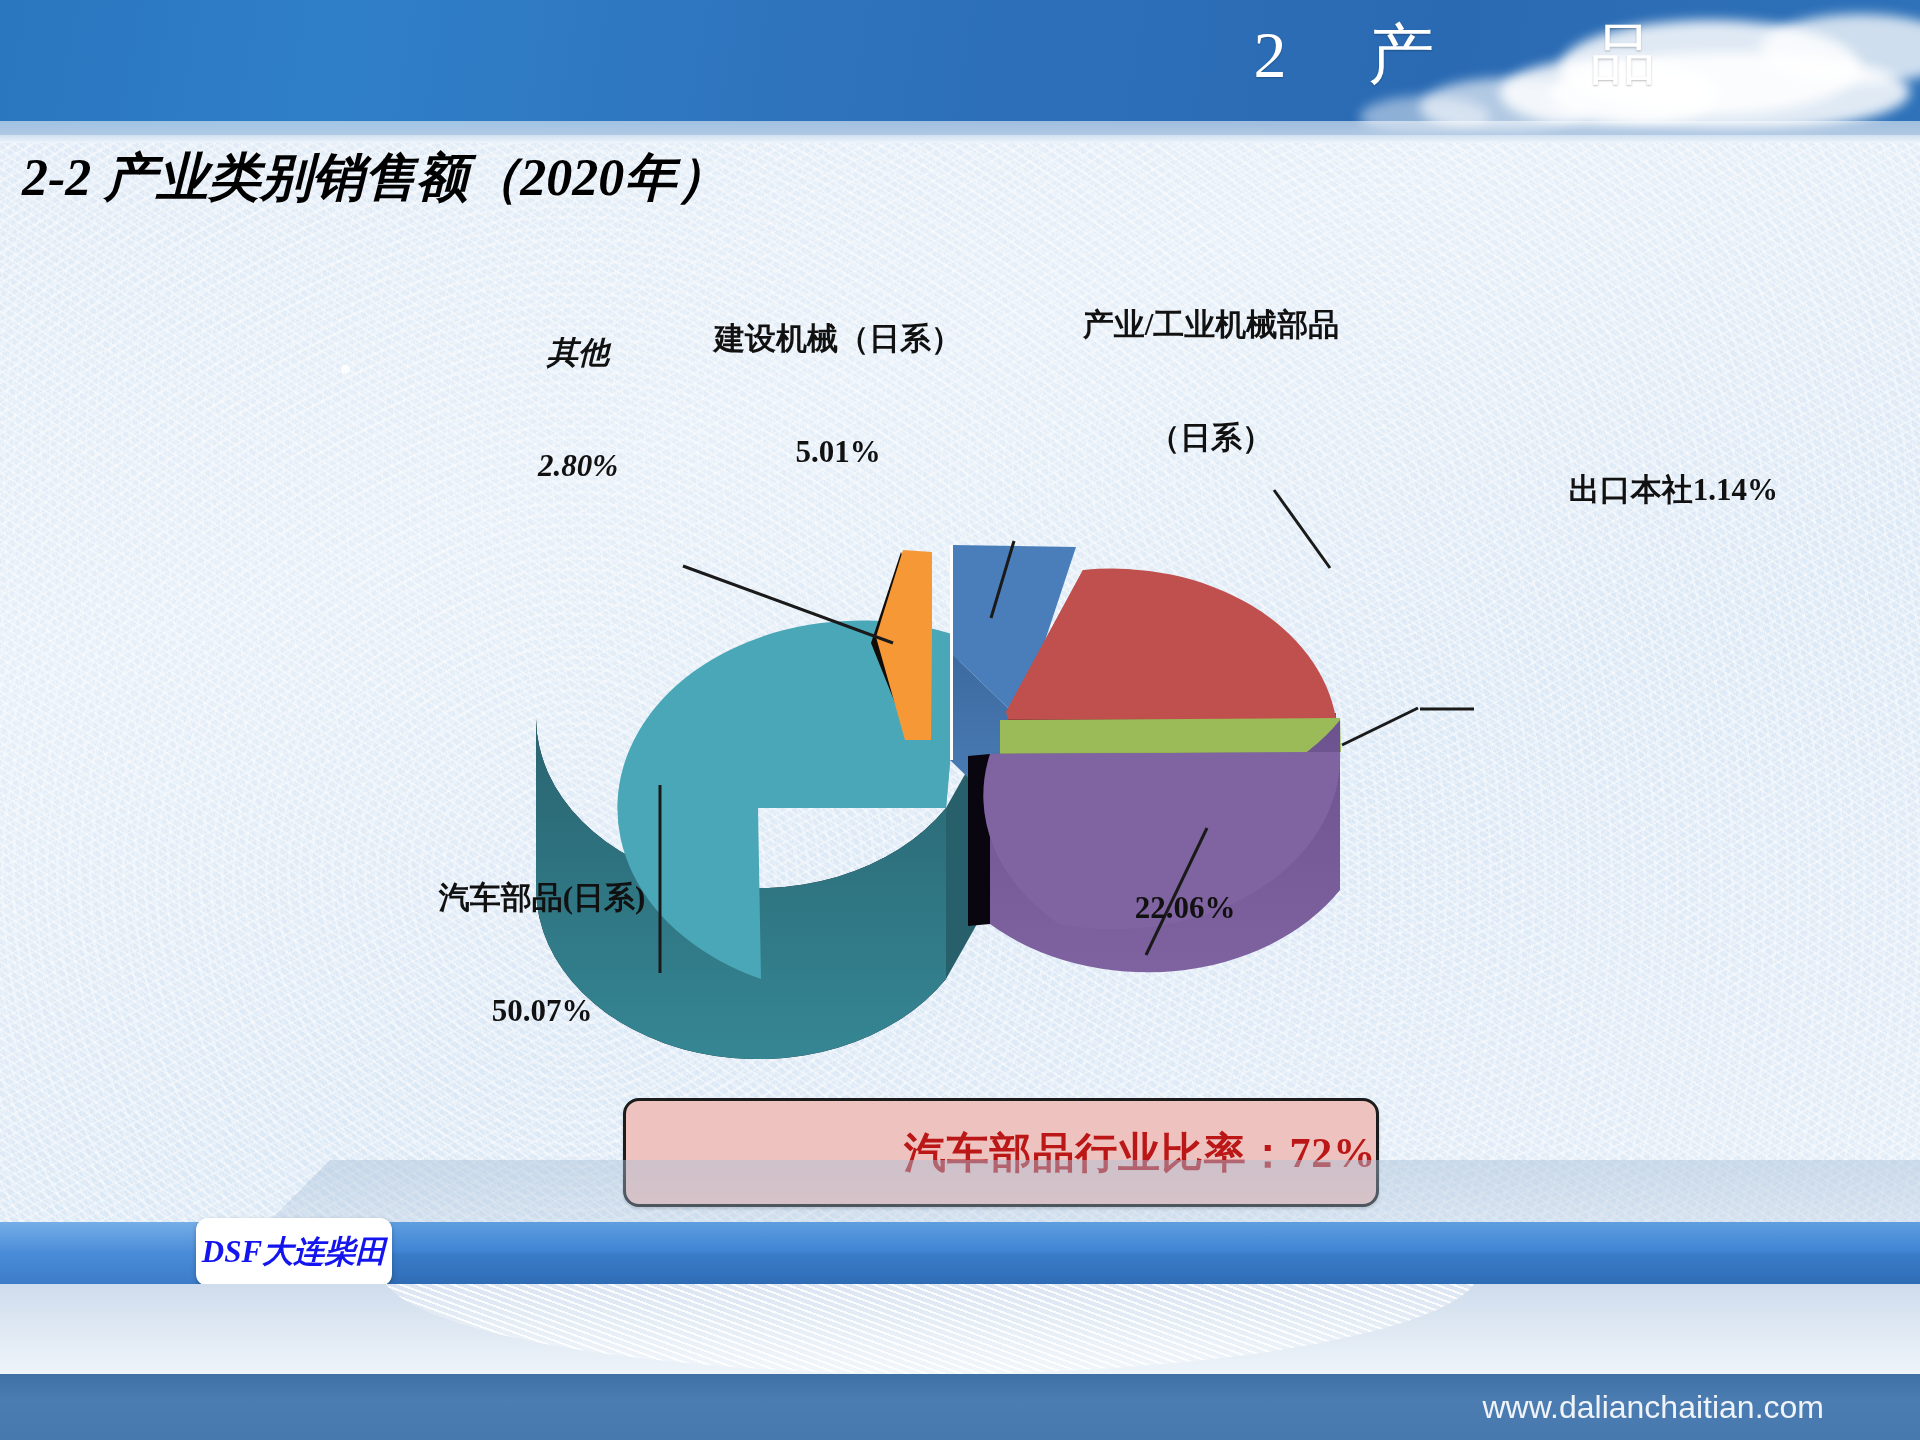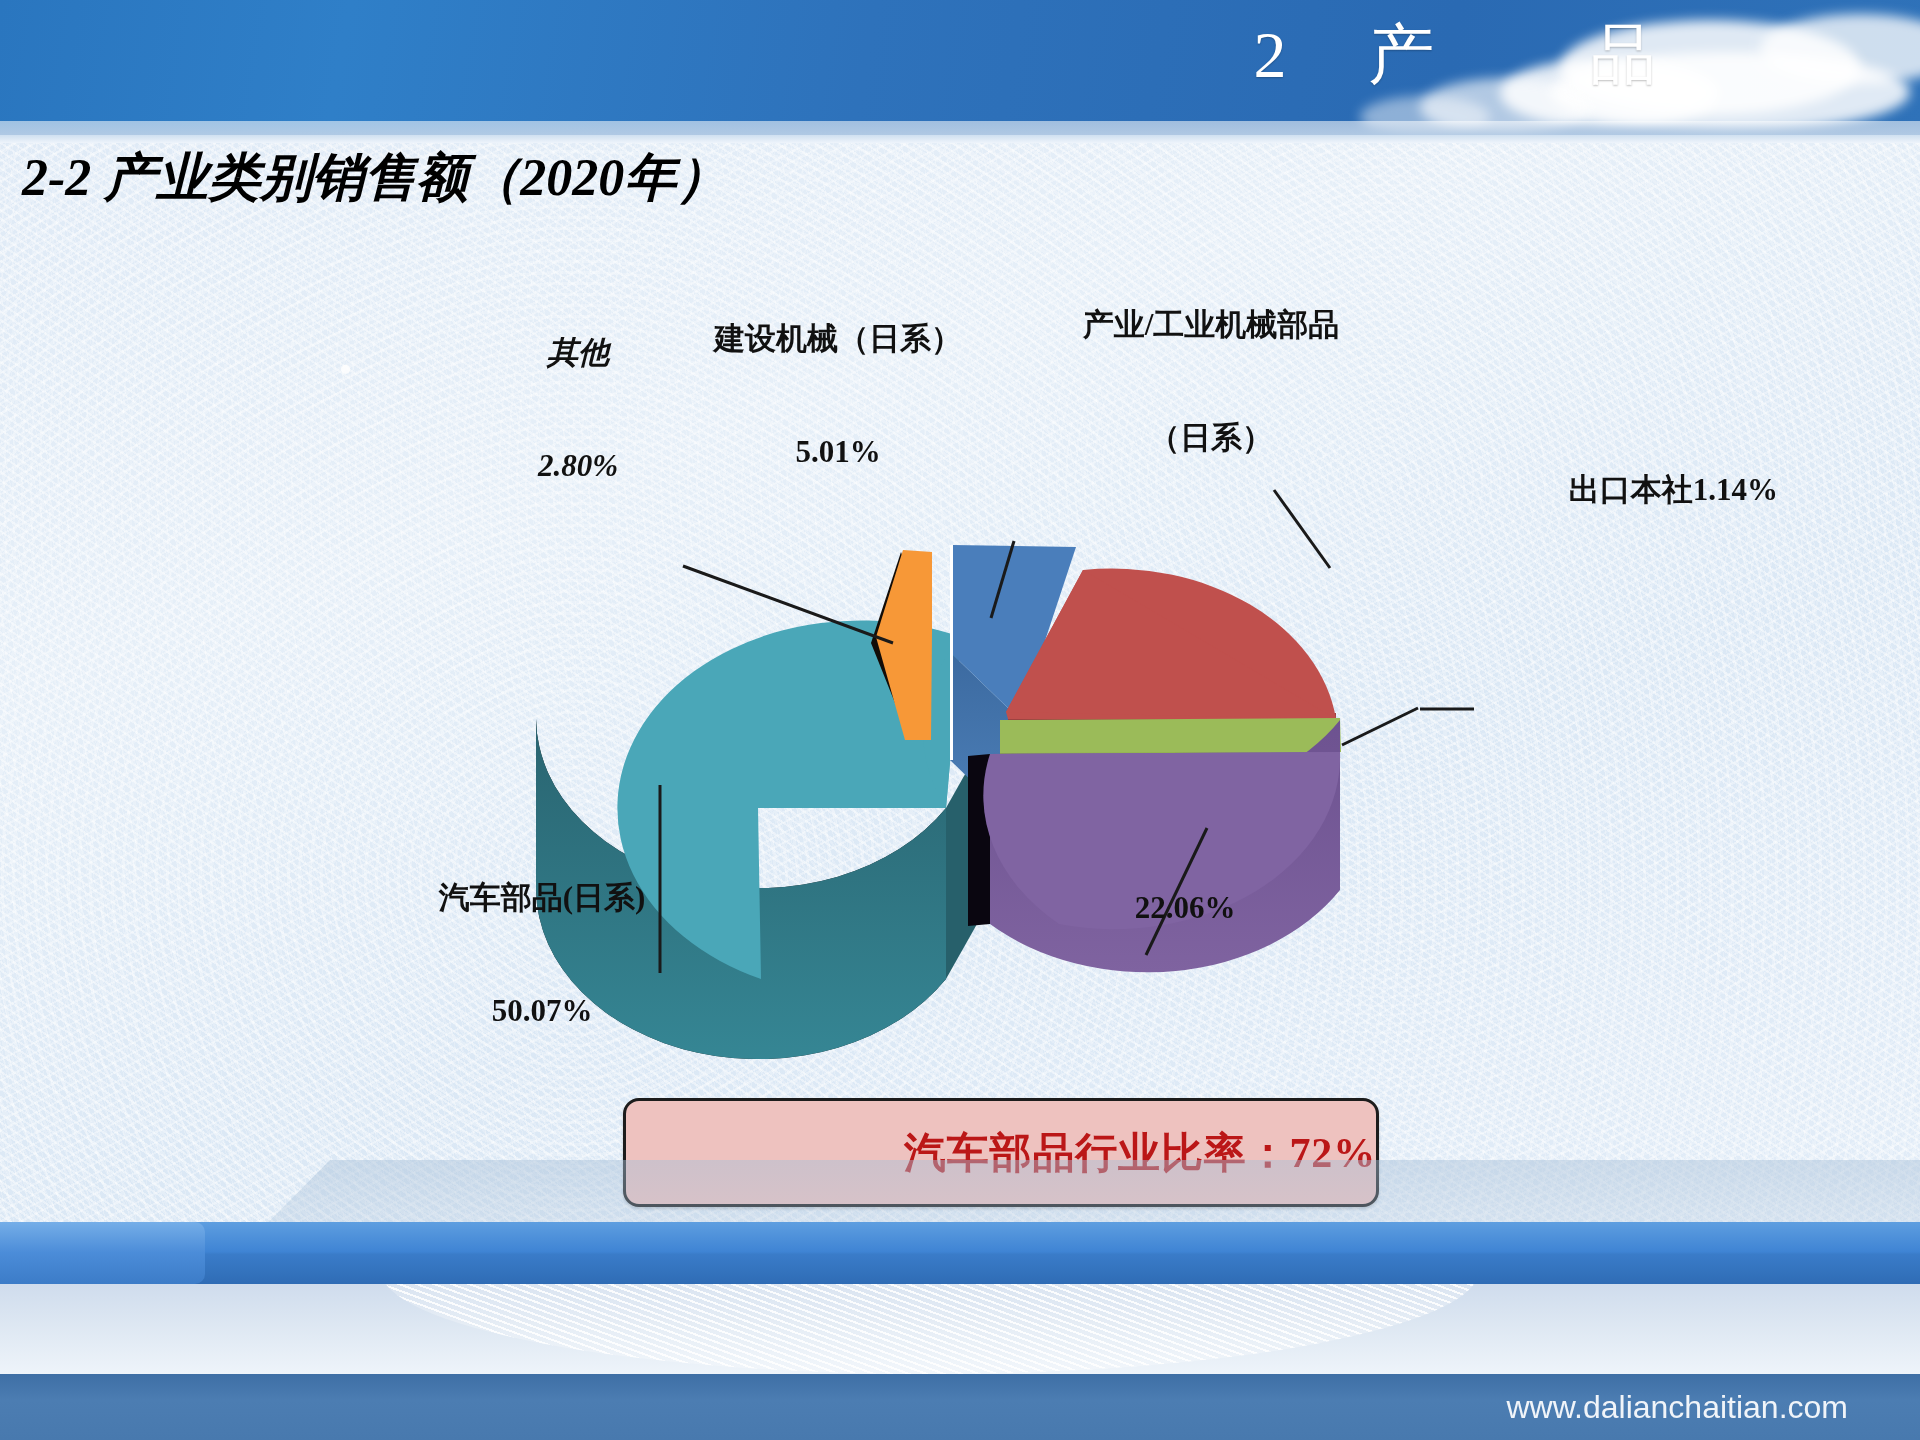--- a/index.html
+++ b/index.html
@@ -121,21 +121,21 @@
     content:"";position:absolute;left:380px;top:-120px;width:1100px;height:210px;
     border-radius:50%;
     background:repeating-linear-gradient(20deg,rgba(255,255,255,.9) 0 2px,rgba(255,255,255,.25) 2px 6px);
   }
   .urlbar{
     position:absolute;left:0;top:1374px;width:1920px;height:66px;
     background:linear-gradient(180deg,#3e6fa5 0%,#4c7db2 40%,#4879ae 100%);
     display:flex;align-items:center;justify-content:flex-end;
   }
   .urlbar span{
-    color:#f0f4f9;font-size:32px;margin-right:72px;
+    color:#f0f4f9;font-size:32px;margin-right:96px;
     font-family:"Liberation Sans","DejaVu Sans",sans-serif;
   }
 </style>
 </head>
 <body>
 
 <div id="slide">
 
   <div class="header">
     <div class="cloud c6"></div>
@@ -260,18 +260,21 @@
     </div>
   </div>
 
   <div class="callout">
     <span>汽车部品行业比率：72%</span>
   </div>
 
   <div class="foot-curve"></div>
   <div class="footbar"></div>
   <div class="footbar-left"></div>
+  <div class="logo-badge">
+    <span>DSF大连柴田</span>
+  </div>
   <div class="foot-white"></div>
   <div class="urlbar">
     <span>www.dalianchaitian.com</span>
   </div>
 
 </div>
 
 </body></html>

